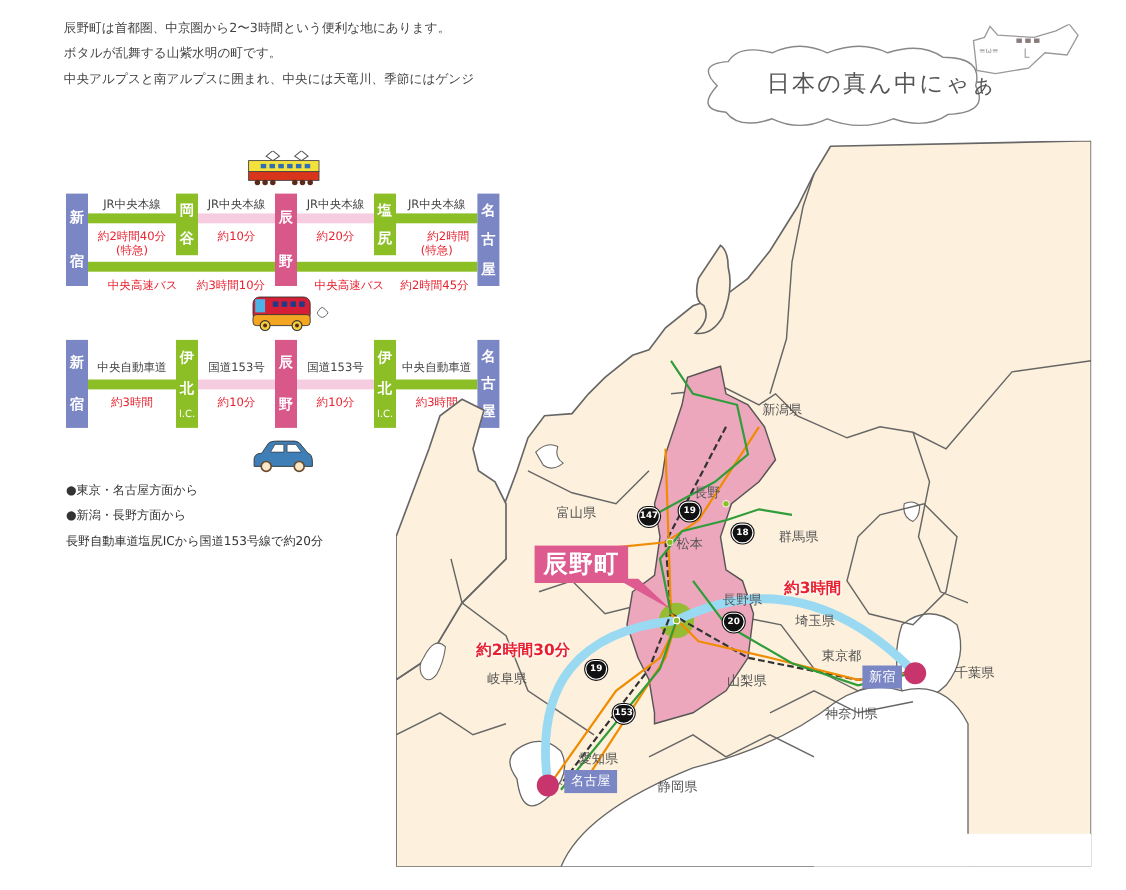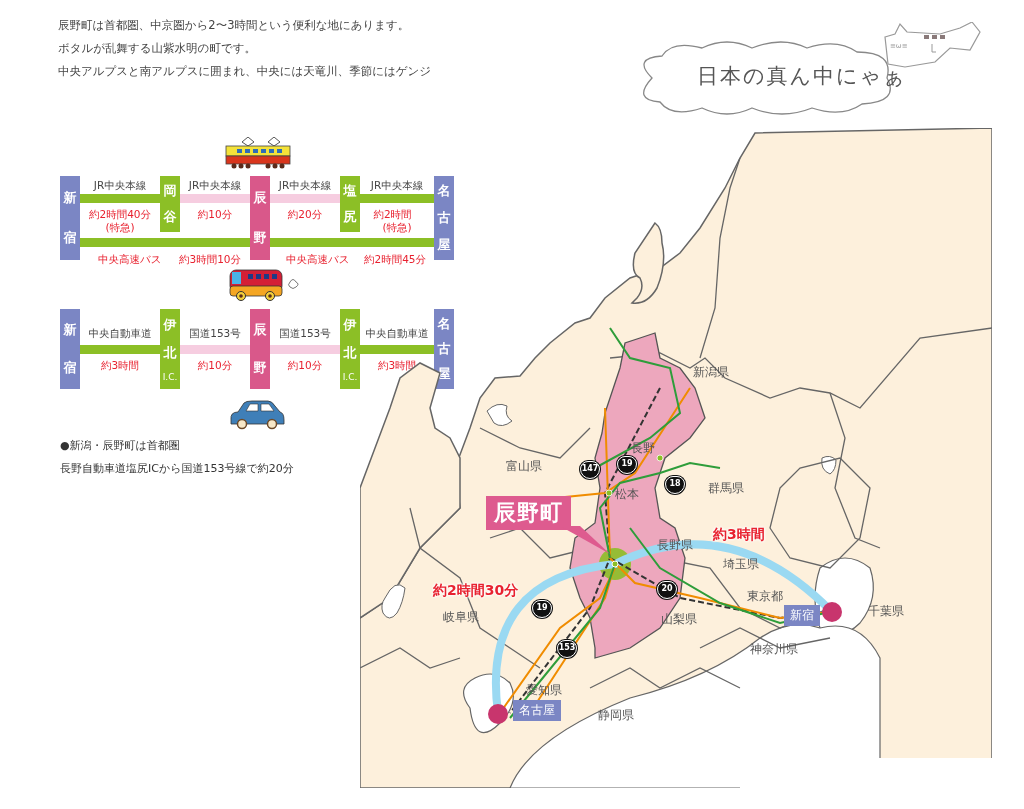--- a/index.html
+++ b/index.html
@@ -108,21 +108,21 @@
 
   <div class="lbl" style="left:20px;top:3px;width:80px">JR中央本線</div>
   <div class="lbl" style="left:120px;top:3px;width:70px">JR中央本線</div>
   <div class="lbl" style="left:210px;top:3px;width:70px">JR中央本線</div>
   <div class="lbl" style="left:300px;top:3px;width:74px">JR中央本線</div>
 
   <div class="lbl red" style="left:20px;top:32px;width:80px">約2時間40分</div>
   <div class="lbl red" style="left:20px;top:45px;width:80px">(特急)</div>
   <div class="lbl red" style="left:120px;top:32px;width:70px">約10分</div>
   <div class="lbl red" style="left:210px;top:32px;width:70px">約20分</div>
-  <div class="lbl red" style="left:284px;top:32px;width:97px">約2時間</div>
+  <div class="lbl red" style="left:299px;top:32px;width:97px">約2時間</div>
   <div class="lbl red" style="left:300px;top:45px;width:74px">(特急)</div>
 </div>
 <div class="lbl red" style="left:98px;top:253px;width:60px">中央高速バス</div>
 <div class="lbl red" style="left:170px;top:253px;width:80px">約3時間10分</div>
 <div class="lbl red" style="left:286px;top:253px;width:60px">中央高速バス</div>
 <div class="lbl red" style="left:355px;top:253px;width:80px">約2時間45分</div>
 
 <svg class="vehicle" style="left:228px;top:268px;width:80px;height:34px" viewBox="0 0 80 34">
   <rect x="2" y="2" width="52" height="22" rx="6" fill="#d41f36" stroke="#333" stroke-width="0.8"></rect>
   <rect x="2" y="18" width="52" height="10" rx="3" fill="#f4a623" stroke="#333" stroke-width="0.8"></rect>
@@ -182,21 +182,22 @@
 </div>
 
 <svg class="vehicle" style="left:228px;top:400px;width:58px;height:30px" viewBox="0 0 58 30">
   <path d="M3,20 Q2,12 10,12 L16,3 Q18,1 24,1 L40,1 Q44,1 47,6 L52,12 Q56,13 56,20 L56,24 L3,24 Z" fill="#3f7fb8" stroke="#333" stroke-width="0.8"></path>
   <path d="M18,11 L22,4 L30,4 L30,11 Z M33,4 L41,4 L46,11 L33,11 Z" fill="#fff" stroke="#333" stroke-width="0.6"></path>
   <circle cx="14" cy="24" r="4.5" fill="#f6e7c8" stroke="#6b4a2a" stroke-width="1.5"></circle>
   <circle cx="44" cy="24" r="4.5" fill="#f6e7c8" stroke="#6b4a2a" stroke-width="1.5"></circle>
 </svg>
 
 <div class="access">
-  <div>●新潟・辰野町は首都圏</div>
+  <div>●東京・名古屋方面から</div>
+  <div>●新潟・長野方面から</div>
   <div>長野自動車道塩尻ICから国道153号線で約20分</div>
 </div>
 
 <svg class="map" viewBox="0 0 632 660">
 
   <path d="M0,490 L30,470 L60,420 L80,400 L100,380 L95,340 L110,300 L120,270 L135,250 L160,248 L175,230 L190,215 L215,195 L230,190 L245,170 L270,150 L300,140 L320,125 L340,100 L365,60 L380,30 L395,5 L632,0 L632,660 L0,660 Z" fill="#fdf0dc" stroke="#666" stroke-width="1.5"></path>
 
   <path d="M0,360 L15,320 L30,280 L40,250 L60,235 L80,245 L70,280 L75,300 L90,310 L100,330 L100,380 L80,400 L60,420 L30,470 L0,490 Z" fill="#fdf0dc" stroke="#666" stroke-width="1.5"></path>
   <path d="M127,283 q10,-10 20,-5 q-3,10 5,15 q-10,8 -18,2 z" fill="#fff" stroke="#666" stroke-width="1"></path>
 
@@ -263,21 +264,21 @@
 <div class="map-lbl" style="left:661px;top:611px">山梨県</div>
 <div class="map-lbl" style="left:750px;top:641px">神奈川県</div>
 <div class="map-lbl" style="left:526px;top:682px">愛知県</div>
 <div class="map-lbl" style="left:598px;top:707px">静岡県</div>
 <div class="map-lbl" style="left:631px;top:440px">長野</div>
 <div class="map-lbl" style="left:615px;top:486px">松本</div>
 
 <div class="route-badge" style="left:580px;top:461px">147</div>
 <div class="route-badge" style="left:617px;top:456px">19</div>
 <div class="route-badge" style="left:665px;top:476px">18</div>
-<div class="route-badge" style="left:657px;top:581px">20</div>
+<div class="route-badge" style="left:657px;top:557px">20</div>
 <div class="route-badge" style="left:532px;top:600px">19</div>
 <div class="route-badge" style="left:557px;top:640px">153</div>
 
 <div class="town-tag">辰野町</div>
 <svg style="position:absolute;left:560px;top:526px;width:50px;height:30px" viewBox="0 0 50 30">
   <path d="M0,0 L20,0 L50,28 Z" fill="#de5b8f"></path>
 </svg>
 
 <div class="time-lbl" style="left:713px;top:526px">約3時間</div>
 <div class="time-lbl" style="left:433px;top:582px">約2時間30分</div>

